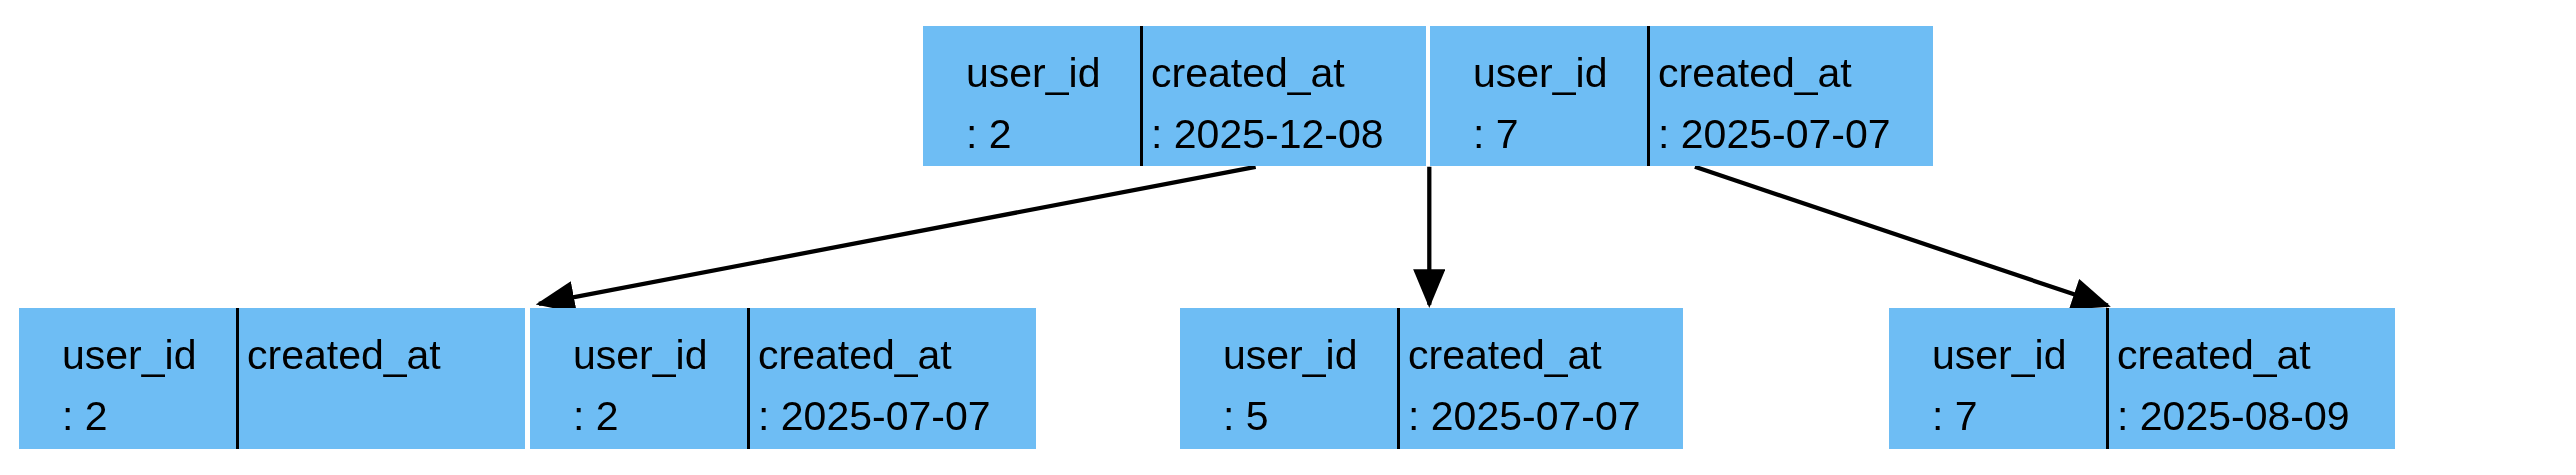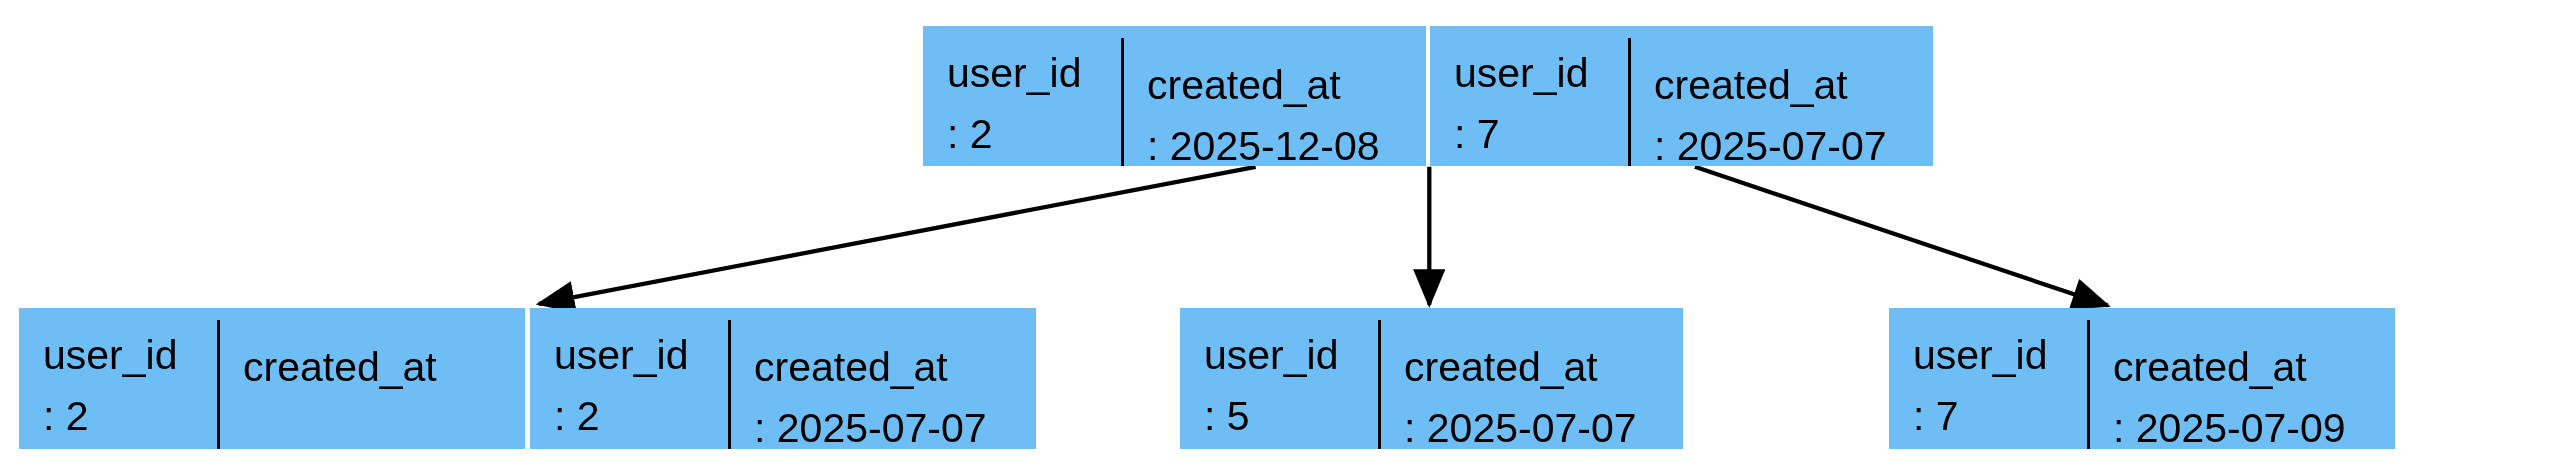--- a/index.html
+++ b/index.html
@@ -24,26 +24,26 @@
   .cell {
     box-sizing: border-box;
     padding: 17px 0 0 24px;
     font-size: 41px;
     line-height: 61px;
     white-space: nowrap;
   }
   .key-cell {
     flex: 0 0 198px;
     width: 198px;
+    margin-left: 19px;
   }
   .date-cell {
     flex: 1 1 auto;
     border-left: 3.4px solid var(--line-color, #000000);
-    padding-left: 23px;
-    margin-top: 12px;
+    padding-left: 8px;
   }
   .cell .label, .cell .value {
     height: 61px;
   }
   
   .pos-root-1  { left: 923px; top: 25.6px;  width: 503px; height: 140px; }
   .pos-root-2  { left: 1430px; top: 25.6px;  width: 503px; height: 140px; }
   .pos-left-1  { left: 19px;   top: 308px; width: 506px; height: 141px; }
   .pos-left-2  { left: 530px;  top: 308px; width: 506px; height: 141px; }
   .pos-middle  { left: 1180px; top: 308px; width: 503px; height: 141px; }
@@ -132,18 +132,18 @@
     </div>
   </div>
 
   <div class="entry pos-right">
     <div class="cell key-cell">
       <div class="label">user_id</div>
       <div class="value">: 7</div>
     </div>
     <div class="cell date-cell">
       <div class="label">created_at</div>
-      <div class="value">: 2025-07-09</div>
+      <div class="value">: 2025-08-09</div>
     </div>
   </div>
 
 </div>
 
 
 </body></html>

